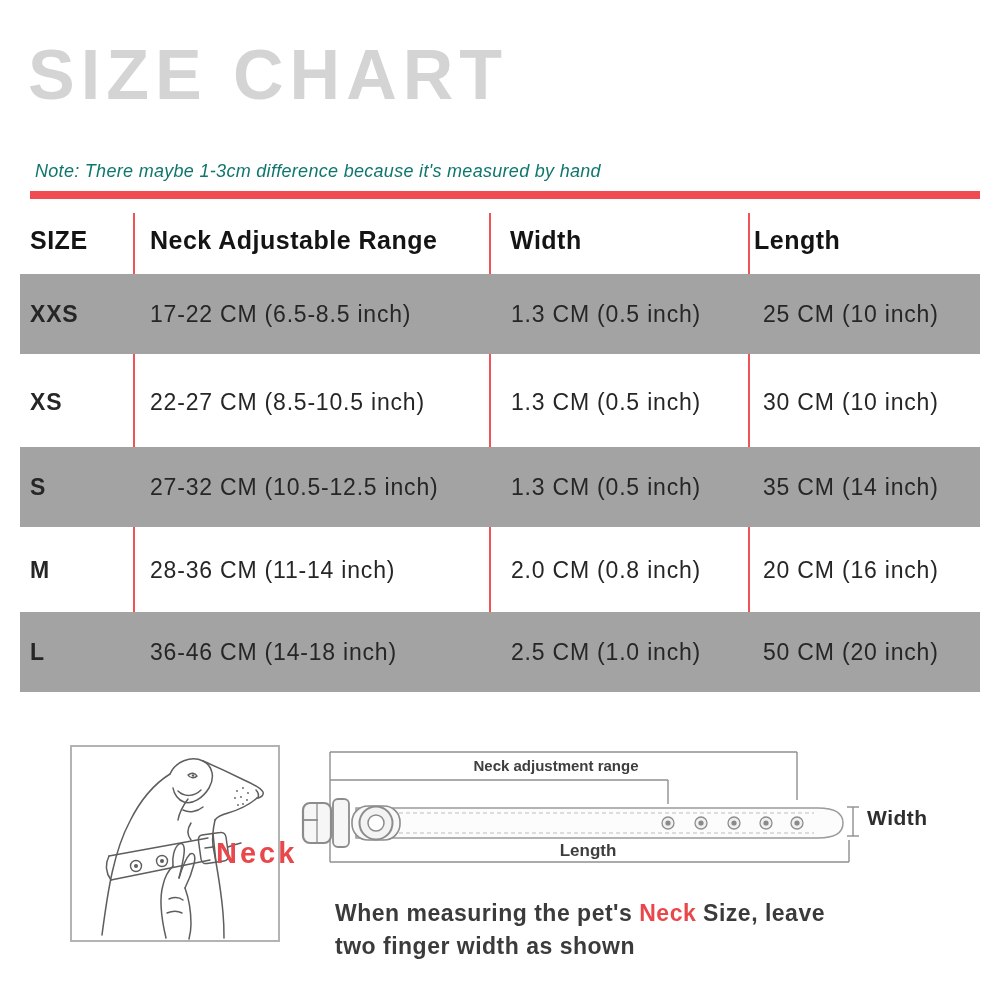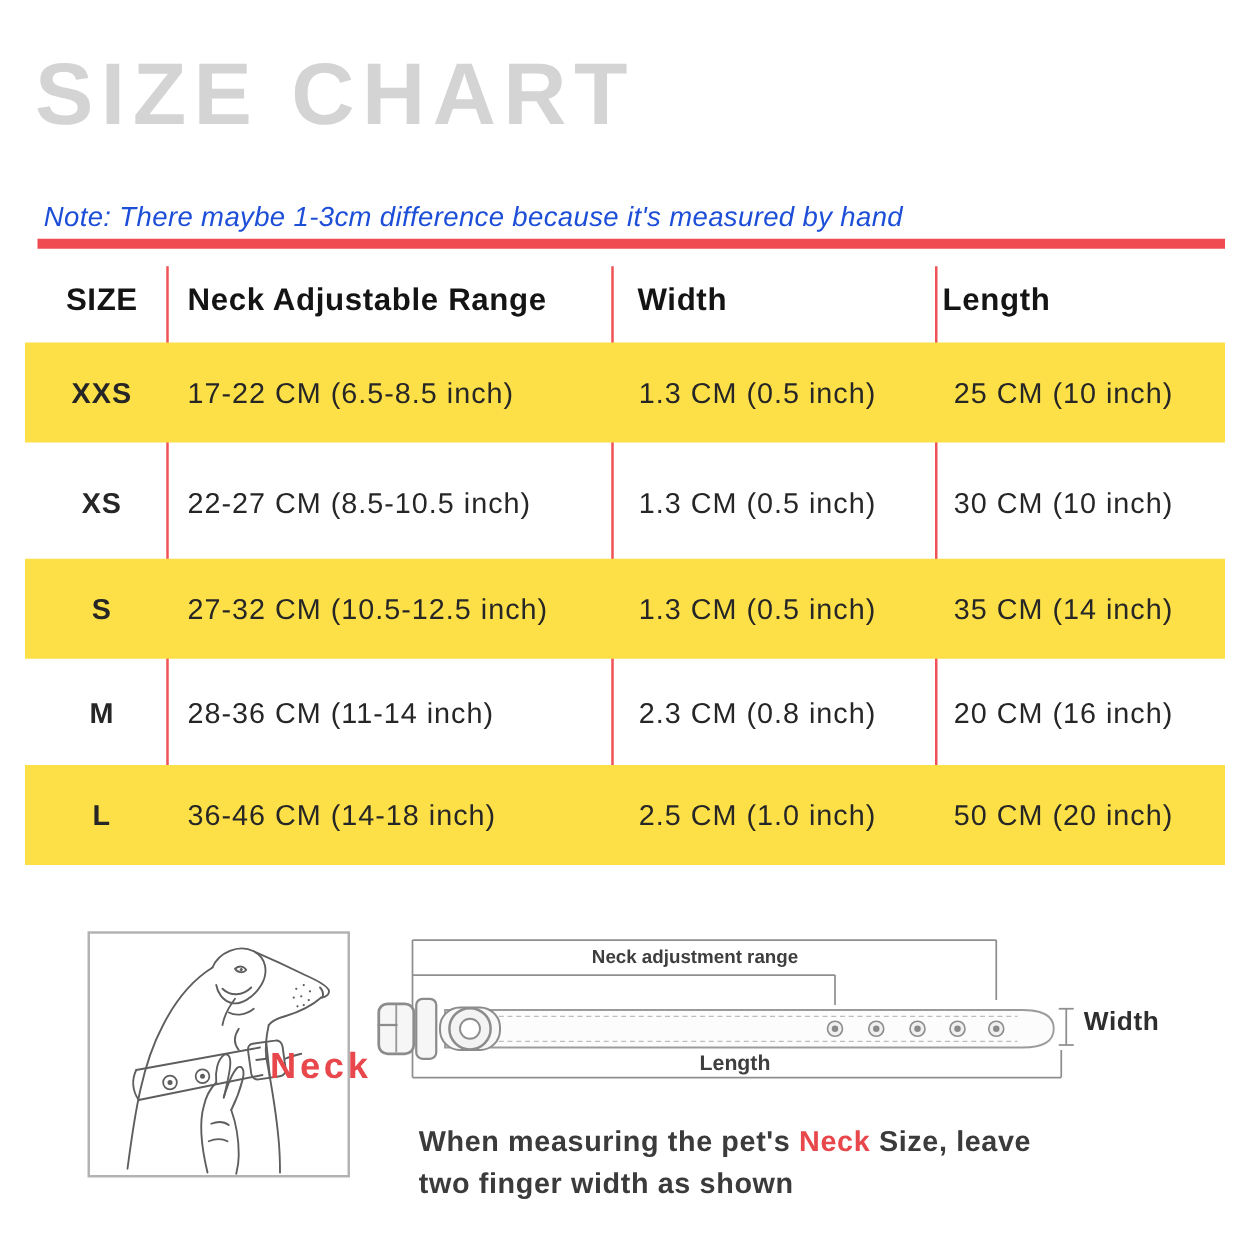--- a/index.html
+++ b/index.html
@@ -8,32 +8,32 @@
   .abs { position:absolute; }
 
   
   .page-title{
     left:28px; top:40px; font-size:70px; font-weight:bold; line-height:1;
     color:#d4d4d4; letter-spacing:6px; white-space:nowrap;
   }
 
   
   .note-text{
-    left:35px; top:161px; font-size:22px; font-style:italic; color:#1d4ed8;
+    left:35px; top:161px; font-size:18px; font-style:italic; color:#0f766e;
     letter-spacing:0.3px; white-space:nowrap;
   }
   .note-underline{ left:30px; top:191px; width:950px; height:8px; background:#ef4b50; }
 
   
   .hdr-row{ left:20px; top:206px; width:960px; height:68px; line-height:68px; }
   .hdr-row .cell{ font-weight:bold; font-size:25px; color:#141414; letter-spacing:0.5px; }
   .t-row{ left:20px; width:960px; height:83px; line-height:83px; }
-  .t-row.shade{ background:#fde047; }
+  .t-row.shade{ background:#a3a3a3; }
   .cell{ position:absolute; top:0; white-space:nowrap; font-size:23px; color:#262626; letter-spacing:0.8px; }
-  .c1{ left:10px; width:103px; text-align:center; font-weight:bold; }
+  .c1{ left:10px; width:103px; font-weight:bold; }
   .c2{ left:130px; }
   .c3{ left:491px; }
   .c4{ left:743px; }
   .hdr-row .c2{ left:130px;text-align:center; } .hdr-row .c3{ left:490px; } .hdr-row .c4{ left:734px; }
   .v-divider{ top:213px; width:2px; height:455px; background:#ef5356; }
   .vd1{ left:133px; } .vd2{ left:489px; } .vd3{ left:748px; }
 
   
   .dog-box{ left:70px; top:745px; width:210px; height:197px; border:2px solid #b3b3b3; background:#fff; }
   .neck-label{ left:216px; top:837px; font-size:29px; font-weight:bold; color:#e8474b; letter-spacing:3px; }
@@ -84,21 +84,21 @@
   </div>
   <div class="abs t-row shade" style="top:447px;height:80px;line-height:80px;">
     <div class="cell c1">S</div>
     <div class="cell c2">27-32 CM (10.5-12.5 inch)</div>
     <div class="cell c3">1.3 CM (0.5 inch)</div>
     <div class="cell c4">35 CM (14 inch)</div>
   </div>
   <div class="abs t-row" style="top:529px;">
     <div class="cell c1">M</div>
     <div class="cell c2">28-36 CM (11-14 inch)</div>
-    <div class="cell c3">2.3 CM (0.8 inch)</div>
+    <div class="cell c3">2.0 CM (0.8 inch)</div>
     <div class="cell c4">20 CM (16 inch)</div>
   </div>
   <div class="abs t-row shade" style="top:612px;height:80px;line-height:80px;">
     <div class="cell c1">L</div>
     <div class="cell c2">36-46 CM (14-18 inch)</div>
     <div class="cell c3">2.5 CM (1.0 inch)</div>
     <div class="cell c4">50 CM (20 inch)</div>
   </div>
 
   <div class="abs dog-box">

